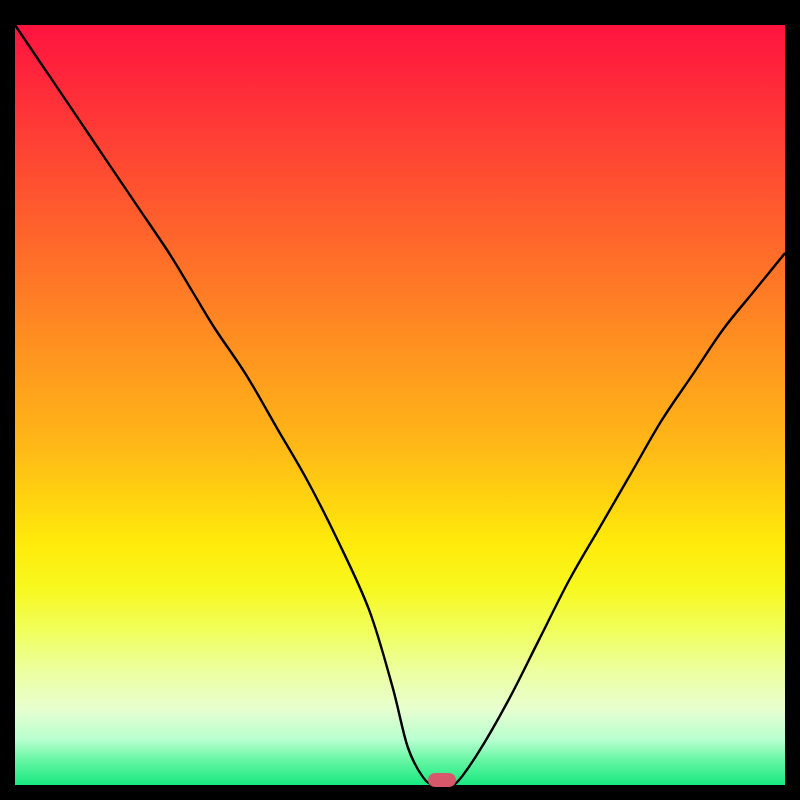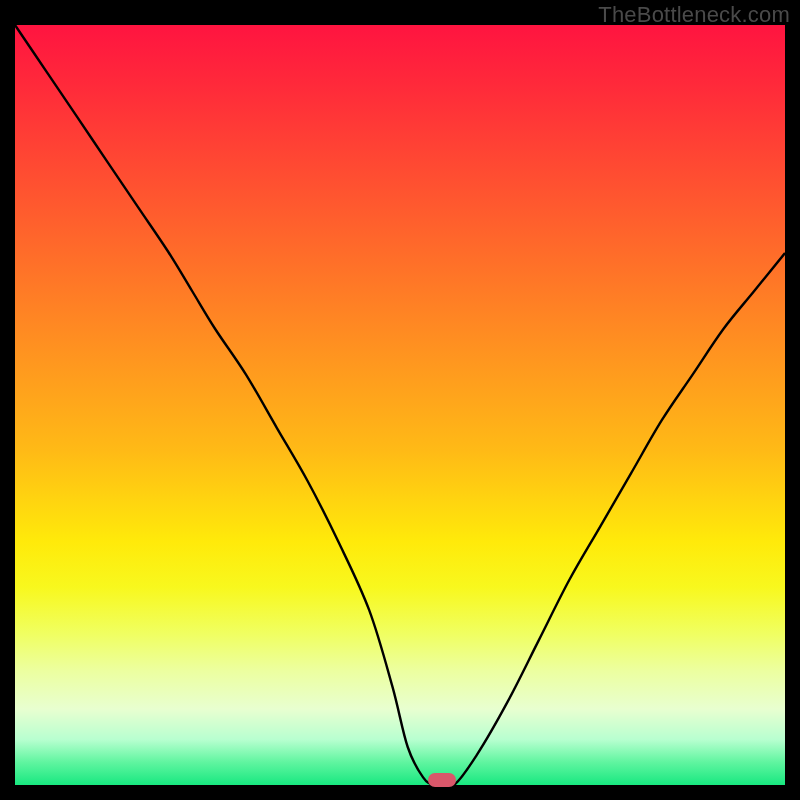--- a/index.html
+++ b/index.html
@@ -72,14 +72,13 @@
 
 <div class="stage">
 
   <div class="plot-area">
     <svg class="curve-svg" viewBox="0 0 770 760" preserveAspectRatio="none">
       <path id="curve-path" fill="none" stroke="#000000" stroke-width="2.4" d="M 0.00 0.00 C 5.13 7.60, 20.53 30.40, 30.80 45.60 C 41.07 60.80, 51.33 76.00, 61.60 91.20 C 71.87 106.40, 82.13 121.60, 92.40 136.80 C 102.67 152.00, 112.93 167.20, 123.20 182.40 C 133.47 197.60, 145.02 214.07, 154.00 228.00 C 162.98 241.93, 169.40 253.33, 177.10 266.00 C 184.80 278.67, 191.22 290.07, 200.20 304.00 C 209.18 317.93, 220.73 333.13, 231.00 349.60 C 241.27 366.07, 251.53 385.07, 261.80 402.80 C 272.07 420.53, 282.33 437.00, 292.60 456.00 C 302.87 475.00, 313.13 495.27, 323.40 516.80 C 333.67 538.33, 345.22 561.13, 354.20 585.20 C 363.18 609.27, 370.88 638.40, 377.30 661.20 C 383.72 684.00, 387.57 706.80, 392.70 722.00 C 397.83 737.20, 403.61 746.07, 408.10 752.40 C 412.59 758.73, 414.52 758.73, 419.65 760.00 C 424.78 761.27, 431.84 765.07, 438.90 760.00 C 445.96 754.93, 453.02 743.53, 462.00 729.60 C 470.98 715.67, 482.53 695.40, 492.80 676.40 C 503.07 657.40, 513.33 635.87, 523.60 615.60 C 533.87 595.33, 544.13 573.80, 554.40 554.80 C 564.67 535.80, 574.93 519.33, 585.20 501.60 C 595.47 483.87, 605.73 466.13, 616.00 448.40 C 626.27 430.67, 636.53 411.67, 646.80 395.20 C 657.07 378.73, 667.33 364.80, 677.60 349.60 C 687.87 334.40, 698.13 317.93, 708.40 304.00 C 718.67 290.07, 728.93 278.67, 739.20 266.00 C 749.47 253.33, 764.87 234.33, 770.00 228.00"></path>
     </svg>
     <div id="marker" class="marker" style="left: 427.35px; top: 755.44px; background: rgb(217, 87, 106);"></div>
   </div>
 
-  <div class="watermark">TheBottleneck.com</div>
 </div>
 
 </body></html>

